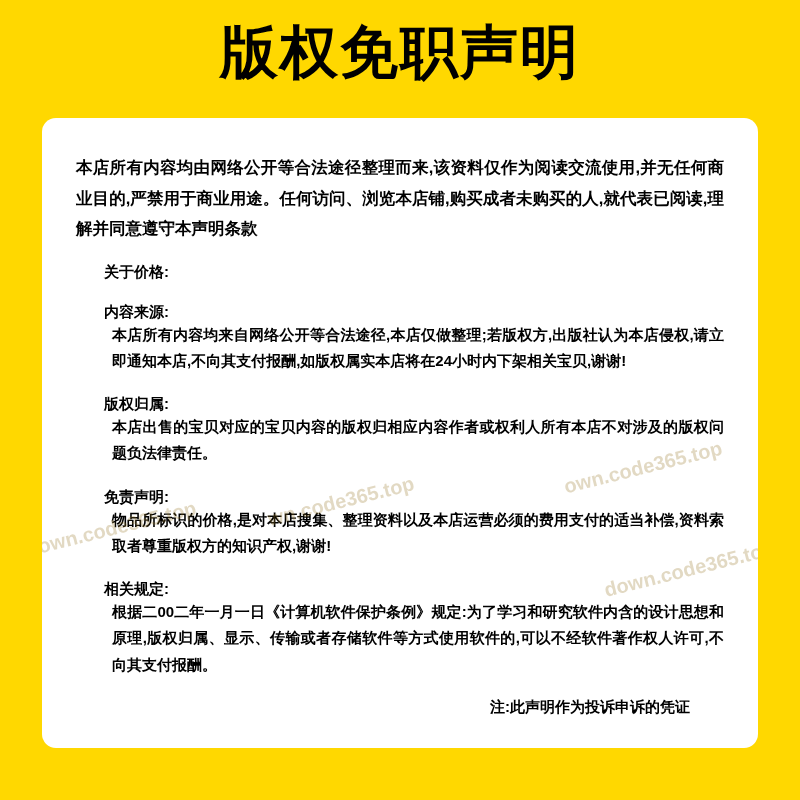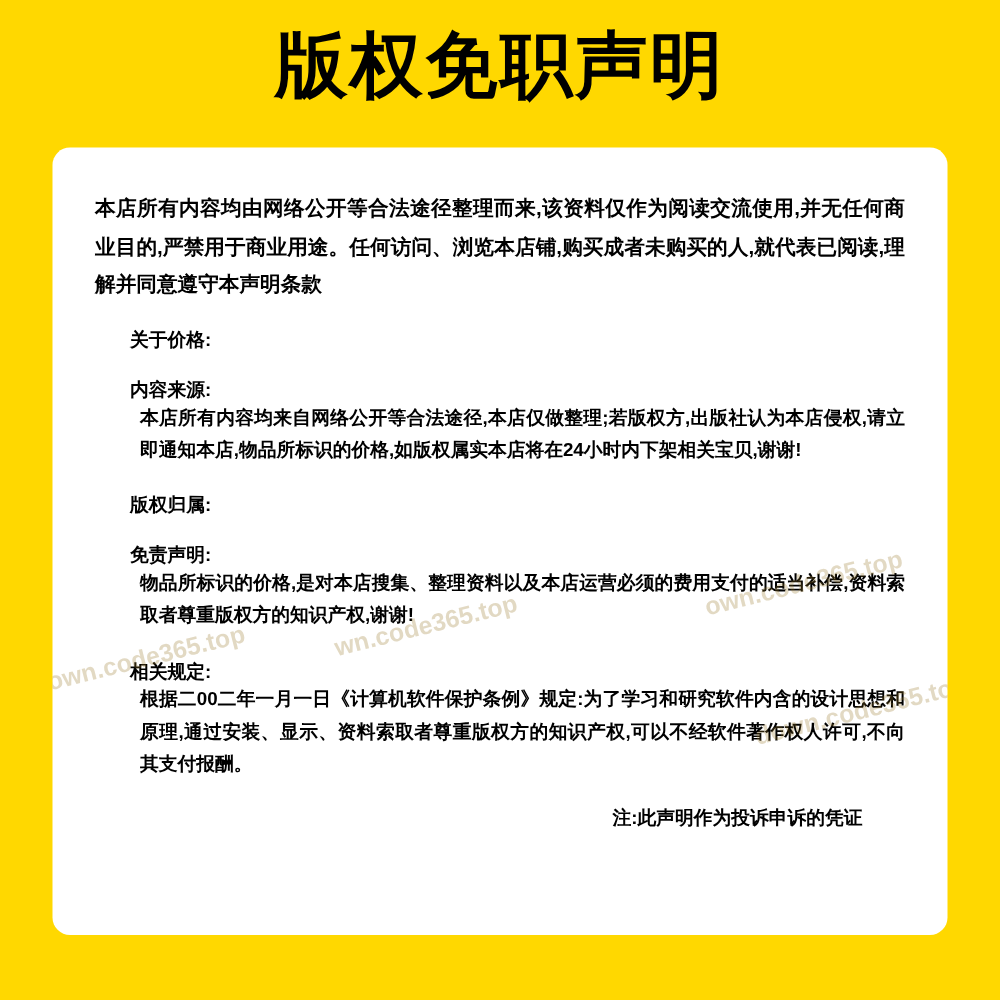--- a/index.html
+++ b/index.html
@@ -114,35 +114,36 @@
     <div class="intro">本店所有内容均由网络公开等合法途径整理而来,该资料仅作为阅读交流使用,并无任何商业目的,严禁用于商业用途。任何访问、浏览本店铺,购买成者未购买的人,就代表已阅读,理解并同意遵守本声明条款</div>
 
     <div class="sections">
 
       <div class="section">
         <div class="sec-label">关于价格:</div>
       </div>
 
       <div class="section">
         <div class="sec-label">内容来源:</div>
-        <div class="sec-body">本店所有内容均来自网络公开等合法途径,本店仅做整理;若版权方,出版社认为本店侵权,请立即通知本店,物品所标识的价格,如版权属实本店将在24小时内下架相关宝贝,谢谢!</div>
+        <div class="sec-body">本店所有内容均来自网络公开等合法途径,本店仅做整理;若版权方,出版社认为本店侵权,请立即通知本店,不向其支付报酬,如版权属实本店将在24小时内下架相关宝贝,谢谢!</div>
       </div>
 
       <div class="section">
         <div class="sec-label">版权归属:</div>
+        <div class="sec-body">本店出售的宝贝对应的宝贝内容的版权归相应内容作者或权利人所有本店不对涉及的版权问题负法律责任。</div>
       </div>
 
       <div class="section">
         <div class="sec-label">免责声明:</div>
         <div class="sec-body">物品所标识的价格,是对本店搜集、整理资料以及本店运营必须的费用支付的适当补偿,资料索取者尊重版权方的知识产权,谢谢!</div>
       </div>
 
       <div class="section">
         <div class="sec-label">相关规定:</div>
-        <div class="sec-body">根据二00二年一月一日《计算机软件保护条例》规定:为了学习和研究软件内含的设计思想和原理,通过安装、显示、资料索取者尊重版权方的知识产权,可以不经软件著作权人许可,不向其支付报酬。</div>
+        <div class="sec-body">根据二00二年一月一日《计算机软件保护条例》规定:为了学习和研究软件内含的设计思想和原理,版权归属、显示、传输或者存储软件等方式使用软件的,可以不经软件著作权人许可,不向其支付报酬。</div>
       </div>
 
     </div>
 
     <div class="footnote">注:此声明作为投诉申诉的凭证</div>
 
     <div class="wm wm1">own.code365.top</div>
     <div class="wm wm2">wn.code365.top</div>
     <div class="wm wm3">own.code365.top</div>
     <div class="wm wm4">down.code365.top</div>

